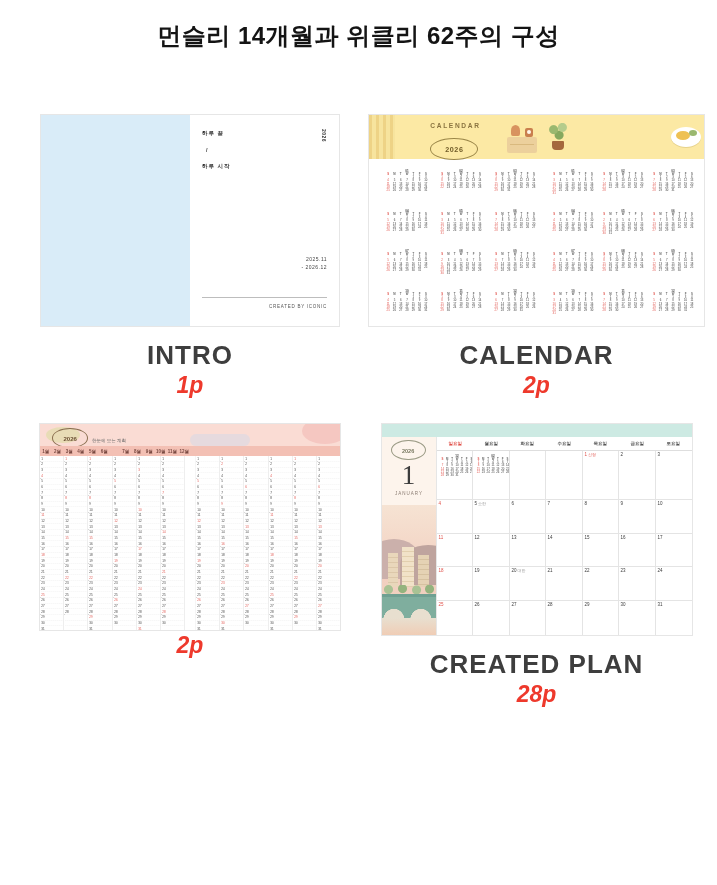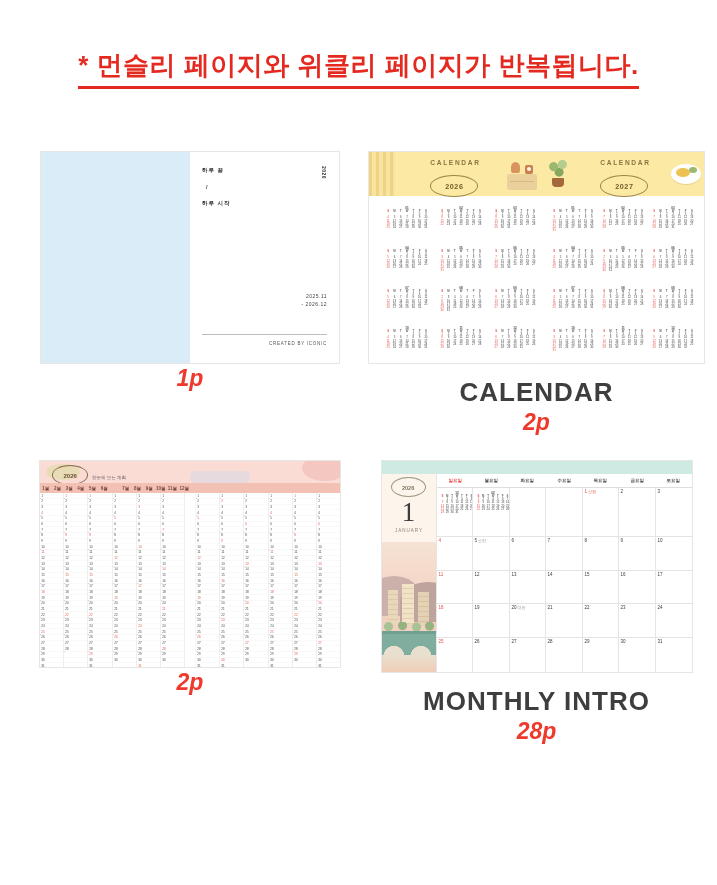--- a/index.html
+++ b/index.html
@@ -141,23 +141,21 @@
   .m-anno.hol{color:#e0514a;}
   .m-cell .mini{position:absolute;left:3px;top:3px;width:34px;}
   .m-cell .mini .mini-inner{width:102px;}
 </style>
 </head>
 <body>
 
 <div class="page">
 
   <div class="hdr">
-    <div class="notice-wrap">
-      <span class="notice">* 먼슬리 페이지와 위클리 페이지가 반복됩니다.</span>
-    </div>
+    <div class="subtitle">먼슬리 14개월과 위클리 62주의 구성</div>
   </div>
 
   <div class="cards">
 
     <div class="card">
       <div class="spread intro">
         <div class="intro-left"></div>
         <div class="intro-right">
           <div class="intro-top">
             <div style="overflow:visible;width:70px;">
@@ -176,34 +174,31 @@
                 <div>- 2026.12</div>
               </div>
             </div>
             <hr class="intro-rule">
             <div style="overflow:visible;">
               <div class="s50 intro-credit">CREATED BY ICONIC</div>
             </div>
           </div>
         </div>
       </div>
+      <div class="cap">INTRO</div>
       <div class="pages">1p</div>
     </div>
 
     <div class="card">
       <div class="spread calspread">
         <div class="cal-band">
           <div class="cal-strip"></div>
           <div class="cal-head cal-head-l">
             <div class="cal-head-label" style="transform:scale(.55);transform-origin:50% 0;">CALENDAR</div>
             <span class="badge"><span class="badge-txt" style="display:inline-block;transform:scale(.6);">2026</span></span>
-          </div>
-          <div class="cal-head cal-head-r">
-            <div class="cal-head-label" style="transform:scale(.55);transform-origin:50% 0;">CALENDAR</div>
-            <span class="badge"><span class="badge-txt" style="display:inline-block;transform:scale(.6);">2027</span></span>
           </div>
           <div class="ill lamp"></div>
           <div class="ill clock"></div>
           <div class="ill drawer"></div>
           <div class="ill plant"></div>
           <div class="ill pot"></div>
           <div class="ill plate"></div>
         </div>
         <div class="cal-body">
           <div class="cal-half" id="cal2026">
@@ -2044,18 +2039,18 @@
                     <div class="s50">30</div>
                   </div>
                   <div class="m-cell">
                     <div class="s50">31</div>
                   </div>
                 </div>
               </div>
           </div>
         </div>
       </div>
-      <div class="cap">MONTHLY INTRO</div>
+      <div class="cap">CREATED PLAN</div>
       <div class="pages">28p</div>
     </div>
 
   </div>
 </div>
 
 </body></html>

